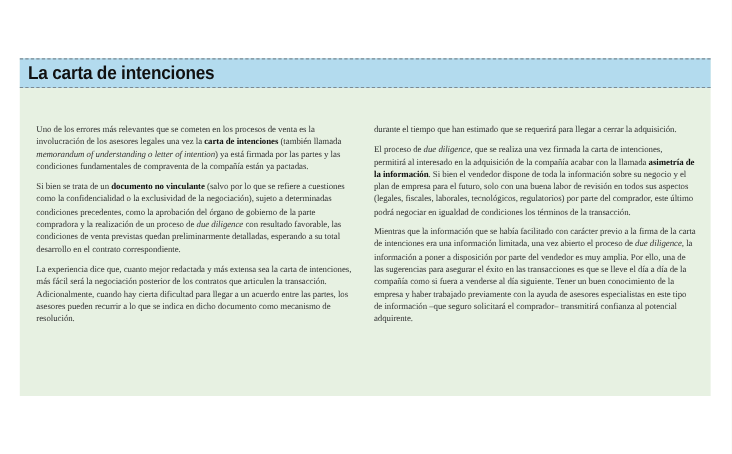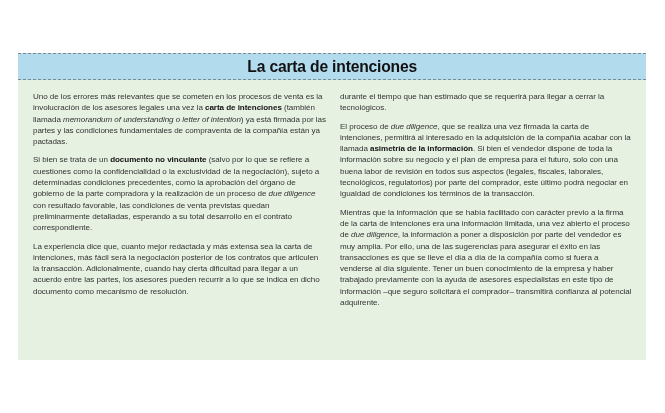--- a/index.html
+++ b/index.html
@@ -7,31 +7,31 @@
     .box {
       position: absolute; left: 18px; top: 53px; width: 628px; height: 307px;
       background: #e7f1e2;
     }
     .header {
       position: absolute; left: 0; top: 0; width: 628px; height: 27px;
       background: #b3dbee;
       border-top: 1px dashed #7a8a94;
       border-bottom: 1px dashed #7a8a94;
       box-sizing: border-box;
-      text-align: center;
+      text-align: left;
     }
     .title {
       font-family: "Liberation Sans", sans-serif;
       font-weight: bold; font-size: 17px; color: #111111;
       line-height: 25px; letter-spacing: -0.2px;
       transform: scaleX(0.92); display: inline-block;
     }
     .col {
-      position: absolute; top: 38px; width: 293px;
-      font-family: Liberation Sans, sans-serif;
+      position: absolute; top: 59px; width: 293px;
+      font-family: Liberation Serif, serif;
       font-size: 8.05px; line-height: 11.3px; color: #333333;
       letter-spacing: -0.05px;
     }
     .col.left { left: 15px; }
     .col.right { left: 322px; }
     .col p { margin: 0 0 7px 0; }
     .col b { color: #111; }
   </style>
 </head>
 <body>
@@ -41,17 +41,17 @@
     <span class="title">La carta de intenciones</span>
   </div>
 
   <div class="col left">
     <p><span>Uno de los errores más relevantes que se cometen en los procesos de venta es la involucración de los asesores legales una vez la </span><b>carta de intenciones</b><span> (también llamada </span><i>memorandum of understanding o letter of intention</i><span>) ya está firmada por las partes y las condiciones fundamentales de compraventa de la compañía están ya pactadas.</span></p>
     <p><span>Si bien se trata de un </span><b>documento no vinculante</b><span> (salvo por lo que se refiere a cuestiones como la confidencialidad o la exclusividad de la negociación), sujeto a determinadas condiciones precedentes, como la aprobación del órgano de gobierno de la parte compradora y la realización de un proceso de </span><i>due diligence</i><span> con resultado favorable, las condiciones de venta previstas quedan preliminarmente detalladas, esperando a su total desarrollo en el contrato correspondiente.</span></p>
     <p>La experiencia dice que, cuanto mejor redactada y más extensa sea la carta de intenciones, más fácil será la negociación posterior de los contratos que articulen la transacción. Adicionalmente, cuando hay cierta dificultad para llegar a un acuerdo entre las partes, los asesores pueden recurrir a lo que se indica en dicho documento como mecanismo de resolución.</p>
   </div>
 
   <div class="col right">
-    <p>durante el tiempo que han estimado que se requerirá para llegar a cerrar la tecnológicos.</p>
+    <p>durante el tiempo que han estimado que se requerirá para llegar a cerrar la adquisición.</p>
     <p><span>El proceso de </span><i>due diligence</i><span>, que se realiza una vez firmada la carta de intenciones, permitirá al interesado en la adquisición de la compañía acabar con la llamada </span><b>asimetría de la información</b><span>. Si bien el vendedor dispone de toda la información sobre su negocio y el plan de empresa para el futuro, solo con una buena labor de revisión en todos sus aspectos (legales, fiscales, laborales, tecnológicos, regulatorios) por parte del comprador, este último podrá negociar en igualdad de condiciones los términos de la transacción.</span></p>
     <p><span>Mientras que la información que se había facilitado con carácter previo a la firma de la carta de intenciones era una información limitada, una vez abierto el proceso de </span><i>due diligence</i><span>, la información a poner a disposición por parte del vendedor es muy amplia. Por ello, una de las sugerencias para asegurar el éxito en las transacciones es que se lleve el día a día de la compañía como si fuera a venderse al día siguiente. Tener un buen conocimiento de la empresa y haber trabajado previamente con la ayuda de asesores especialistas en este tipo de información –que seguro solicitará el comprador– transmitirá confianza al potencial adquirente.</span></p>
   </div>
 </div>
 
 </body></html>

